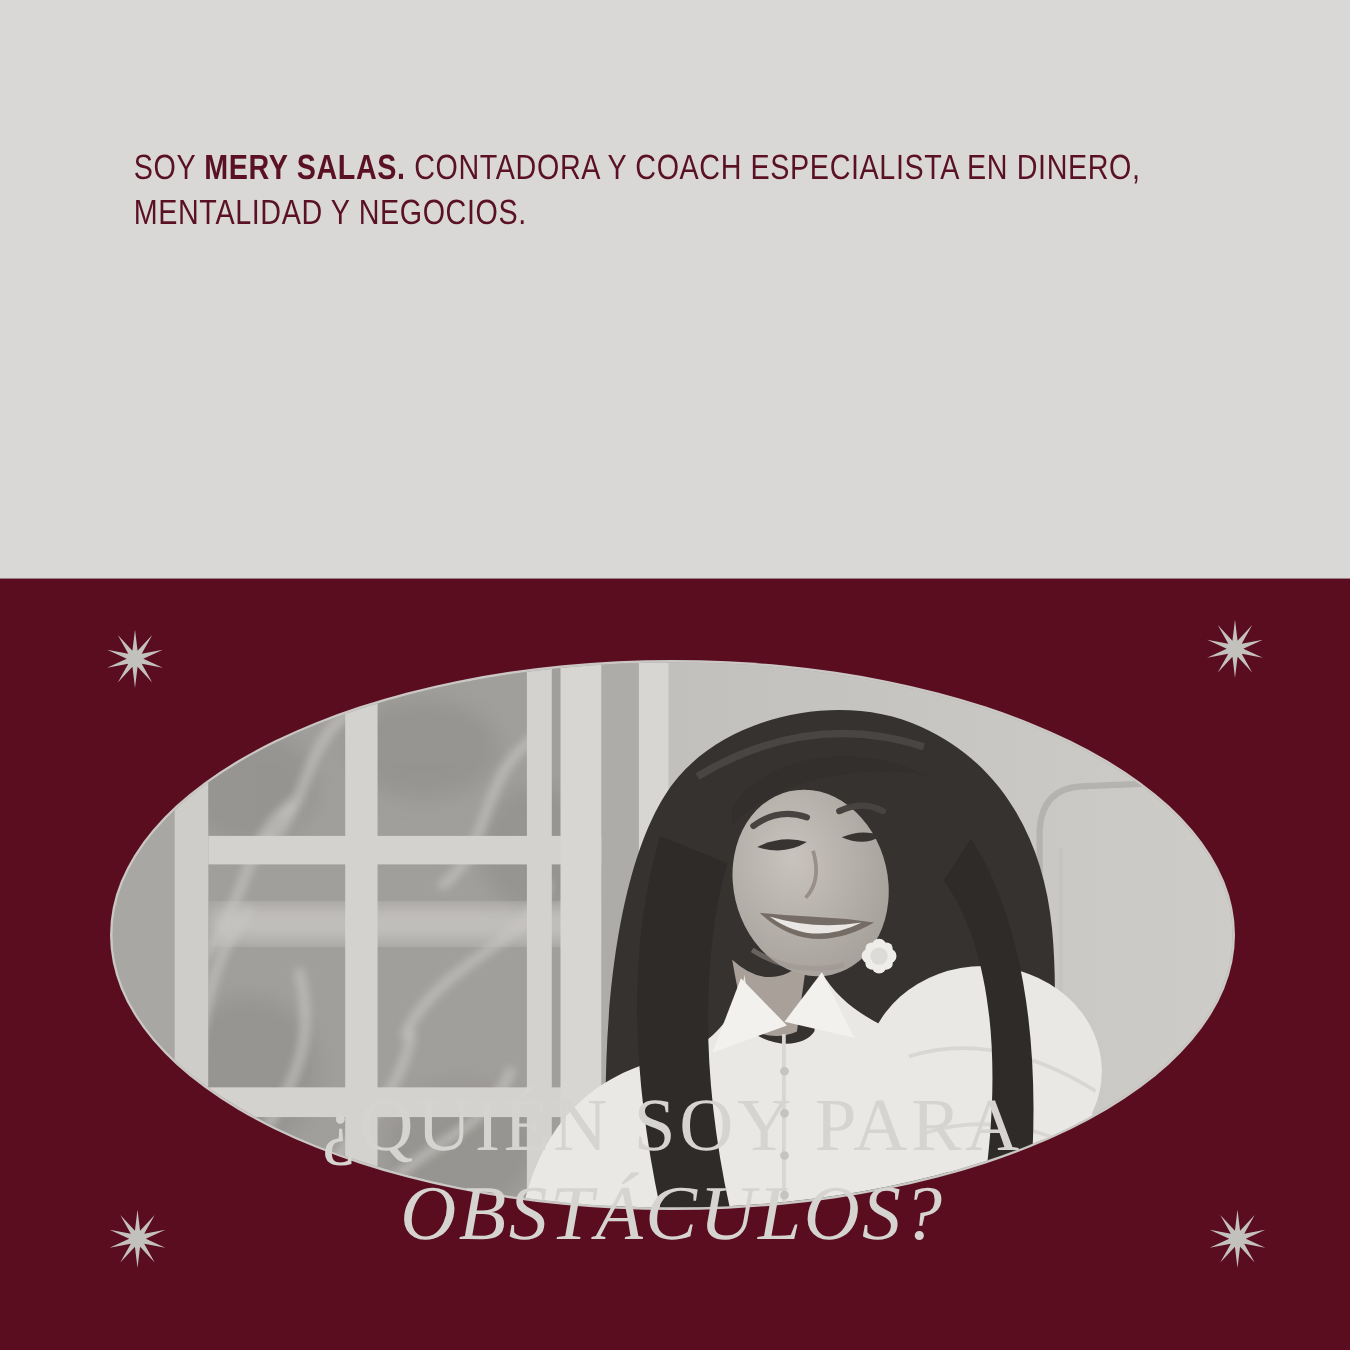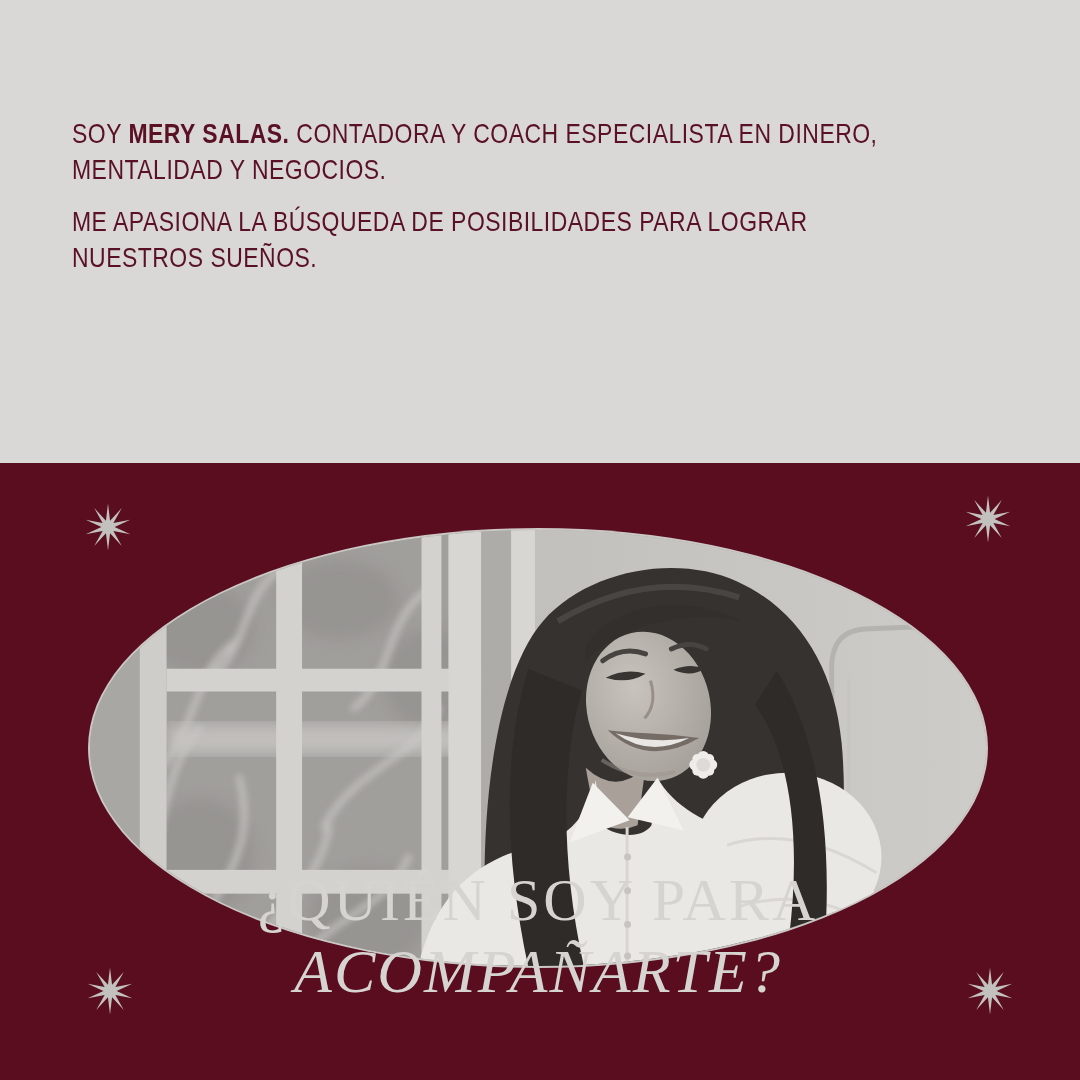--- a/index.html
+++ b/index.html
@@ -6,21 +6,21 @@
   html,body{margin:0;padding:0;background:#2b2b2b;}
   .canvas{
     position:relative;width:1080px;height:1080px;margin:0 auto;
     overflow:hidden;font-family:"Liberation Sans",sans-serif;
     background:#5a0d1e;
   }
   
   .intro{
     position:absolute;left:0;top:0;width:1080px;height:463px;
     background:#d9d8d6;box-sizing:border-box;
-    padding:116px 0 0 72px;
+    padding:116px 0 0 107px;
   }
   .intro .para{margin:0 0 16px 0;}
   .intro .line{
     white-space:nowrap;
     color:#5a1124;
     font-size:28px;line-height:36px;letter-spacing:.6px;
     transform:scaleX(.82);transform-origin:left top;
     font-weight:400;
   }
   .intro .line b{font-weight:700;}
@@ -60,24 +60,20 @@
 </style>
 </head>
 <body>
 
 <div class="canvas">
 
   <section class="intro">
     <div class="para">
       <div class="line"><span>SOY </span><b>MERY SALAS.</b><span> CONTADORA Y COACH ESPECIALISTA EN DINERO,</span></div>
       <div class="line">MENTALIDAD Y NEGOCIOS.</div>
-    </div>
-    <div class="para">
-      <div class="line">ME APASIONA LA BÚSQUEDA DE POSIBILIDADES PARA LOGRAR</div>
-      <div class="line">NUESTROS SUEÑOS.</div>
     </div>
   </section>
 
   <section class="bottom">
 
     <svg width="0" height="0" style="position:absolute">
       <defs>
         <polygon id="star10" points="32,2 34.63,23.92 49.63,7.73 38.88,27 60.53,22.73 40.5,32 60.53,41.27 38.88,37 49.63,56.27 34.63,40.08 32,62 29.37,40.08 14.37,56.27 25.12,37 3.47,41.27 23.5,32 3.47,22.73 25.12,27 14.37,7.73 29.37,23.92"></polygon>
       </defs>
     </svg>
@@ -218,17 +214,17 @@
           </g>
 
           <path d="M440,140 C414,230 417,330 440,440 L496,440 C472,330 474,232 494,162 Z" fill="#2e2b29"></path>
           <path d="M690,142 C734,212 748,320 736,440 L698,440 C716,330 708,232 668,176 Z" fill="#2e2b29"></path>
         </g>
       </svg>
     </div>
 
     <div class="heading">
       <div class="h-line1">¿QUIÉN SOY PARA</div>
-      <div class="h-line2">ACOMPAÑARTE?</div>
+      <div class="h-line2">OBSTÁCULOS?</div>
     </div>
 
   </section>
 </div>
 
 </body></html>

